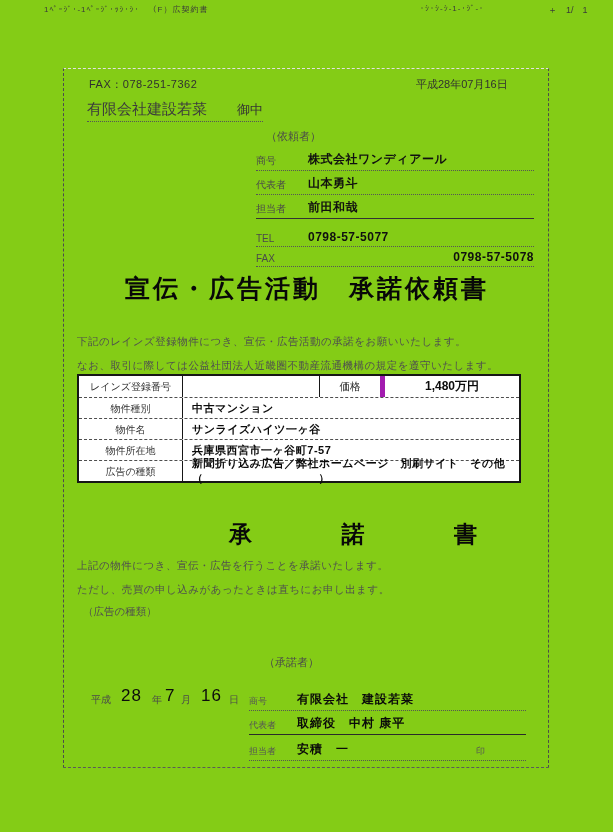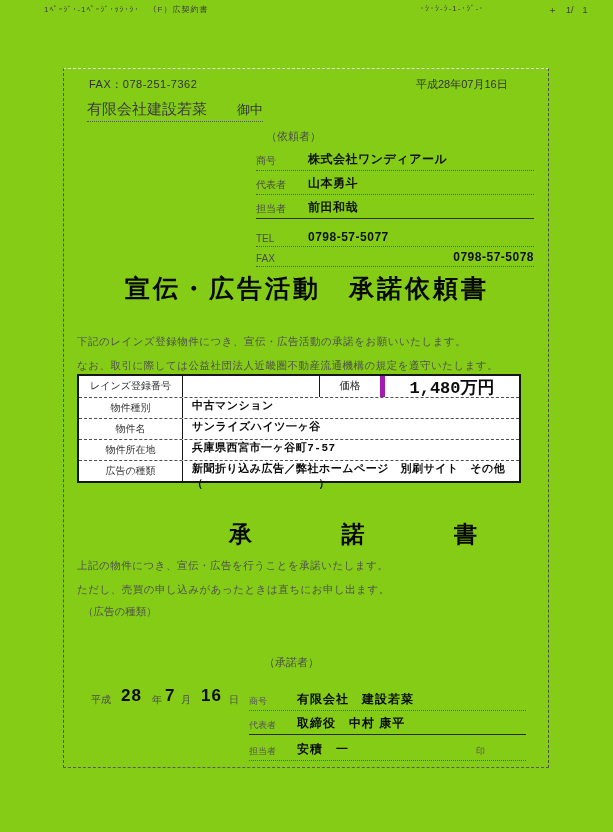--- a/index.html
+++ b/index.html
@@ -42,42 +42,42 @@
 
   .main-title { left:0; top:203px; width:486px; text-align:center;
                 font-family:"Liberation Serif","DejaVu Serif",serif;
                 font-size:25px; font-weight:bold; letter-spacing:3px; color:#080808; }
 
   .intro-1 { left:13px; top:266px; font-size:10.5px; color:#4f4f4f; letter-spacing:.5px; }
   .intro-2 { left:13px; top:290px; font-size:10.5px; color:#4f4f4f; letter-spacing:.5px; }
 
   
   .ptable { left:13px; top:305px; width:444px; border:2px solid #161616; background:#fff; }
-  .ptable .trow { display:flex; height:21px; align-items:flex-start;font-family:Liberation Mono, monospace; }
+  .ptable .trow { display:flex; height:21px; align-items:center; }
   .ptable .trow + .trow { border-top:1px dashed #4e4e4e; }
   .ptable .lblcell { width:104px; text-align:center; font-size:10px; color:#333;
                      border-right:1px solid #161616; align-self:stretch; line-height:21px; }
   .ptable .blankcell { width:137px; align-self:stretch; border-right:1px solid #161616; }
   .ptable .pricelbl  { width:65px; text-align:center; font-size:10.5px; color:#222;
                        border-right:5px solid #a21caf; align-self:stretch; line-height:21px; }
-  .ptable .pricecell { flex:1; text-align:center; font-size:17px; font-weight:bold; color:#0c0c0c; }
+  .ptable .pricecell { flex:1; text-align:center; font-size:12px; font-weight:bold; color:#0c0c0c; }
   .ptable .valcell   { flex:1; padding-left:9px; font-size:11px; font-weight:bold; color:#0c0c0c; letter-spacing:.5px; }
 
   .consent-title { left:165px; top:450px; width:248px; display:flex; justify-content:space-between;
                    font-family:"Liberation Serif","DejaVu Serif",serif;
                    font-size:23px; font-weight:bold; color:#080808; }
 
   .consent-1  { left:13px; top:490px; font-size:10.5px; color:#4f4f4f; letter-spacing:.5px;text-align:center; }
   .consent-2  { left:13px; top:514px; font-size:10.5px; color:#4f4f4f; letter-spacing:.5px; }
   .notes-lbl  { left:19px; top:536px; font-size:10.5px; color:#4f4f4f; }
 
   .consenter-heading { left:200px; top:586px; font-size:11px; color:#4a4a4a; }
 
   .bdate { font-size:10px; color:#4a4a4a; top:624px; }
-  .bdate.num { font-size:17px; font-weight:bold; color:#0c0c0c; top:617px; letter-spacing:1px; }
+  .bdate.num { font-size:17px; font-weight:normal; color:#0c0c0c; top:617px; letter-spacing:1px; }
   .d-era  { left:27px; }  .d-year { left:57px; }  .d-ysuf { left:88px; }
   .d-mon  { left:101px; } .d-msuf { left:117px; } .d-day  { left:137px; } .d-dsuf { left:165px; }
 
   .sig-row { left:185px; width:277px; display:flex; align-items:flex-end; padding-bottom:2px; }
   .sig-row .lbl { width:48px; font-size:9px; color:#555; }
   .sig-row .val { font-size:12px; font-weight:bold; color:#0a0a0a; letter-spacing:1px; white-space:pre; }
   .sig-a { top:614px; height:28px; border-bottom:1px dotted #555; }
   .sig-b { top:642px; height:24px; border-bottom:1px solid #2a2a2a; }
   .sig-c { top:666px; height:26px; border-bottom:1px dotted #555; }
   .seal  { left:412px; top:676px; font-size:9px; color:#555; }

